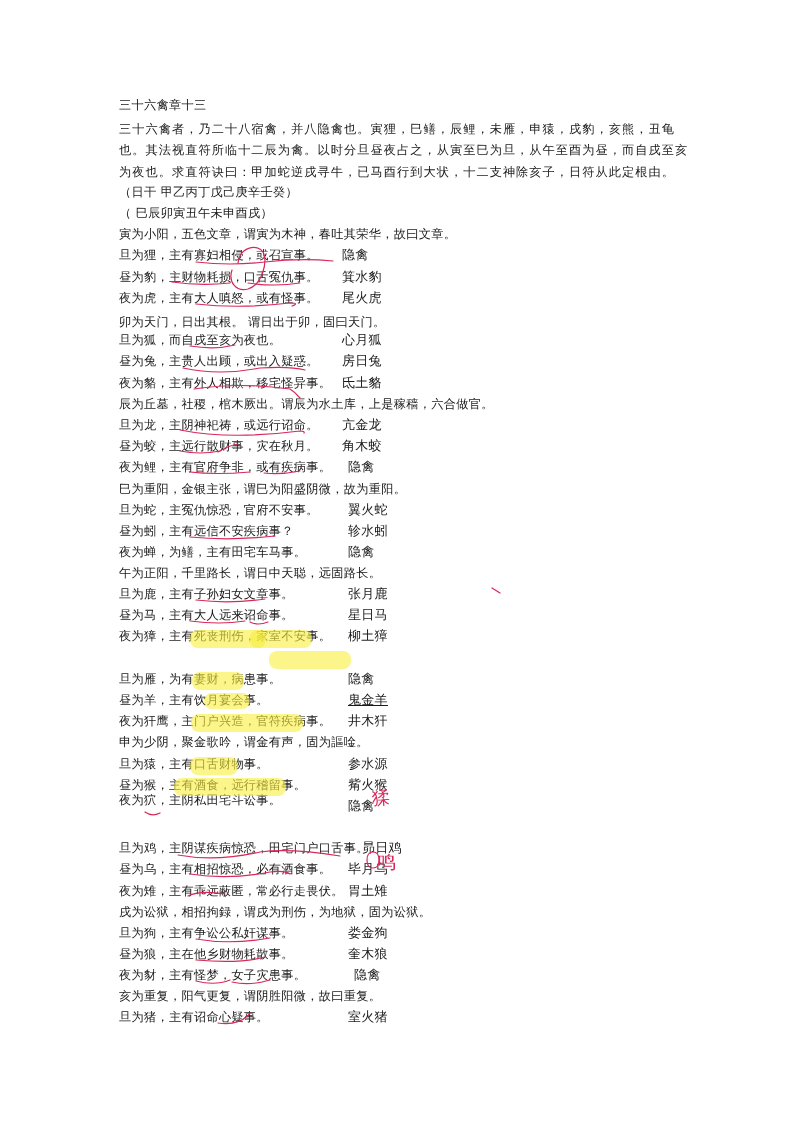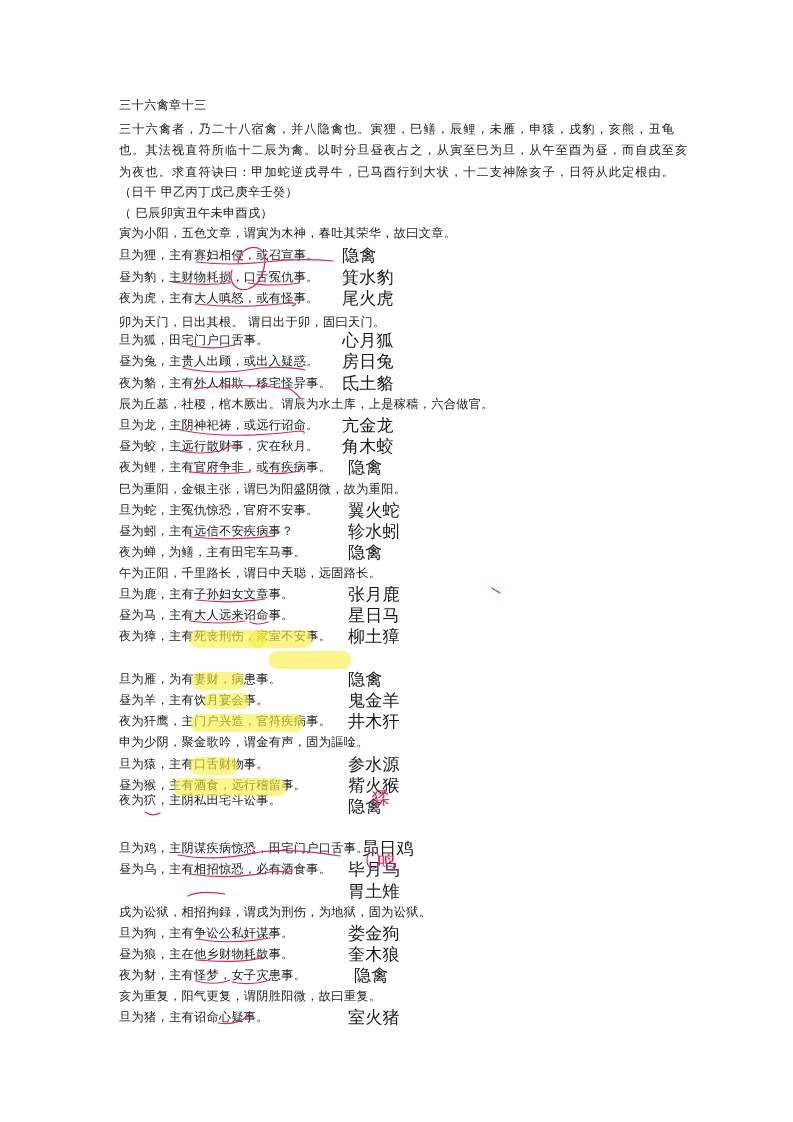--- a/index.html
+++ b/index.html
@@ -1,44 +1,44 @@
 <!DOCTYPE html>
 <html><head>
 <meta charset="utf-8">
 <style>
   html, body { margin: 0; padding: 0; background: #ffffff; }
   body { width: 793px; height: 1122px; position: relative; overflow: hidden;
          font-family: "DejaVu Serif", "Liberation Serif", serif; color: #1a1a1a; }
   .page { position: absolute; left: 0; top: 0; width: 793px; height: 1122px; }
   .line { position: absolute; left: 119px; font-size: 12.2px; line-height: 16px; white-space: nowrap; letter-spacing: 0.3px; }
   .para { width: 570px; white-space: normal; letter-spacing: 1.05px; }
-  .col2 { position: absolute; left: 342px; font-size: 17px; line-height: 16px; white-space: nowrap; letter-spacing: 0.3px; }
+  .col2 { position: absolute; left: 342px; font-size: 13px; line-height: 16px; white-space: nowrap; letter-spacing: 0.3px; }
   svg.ink { position: absolute; left: 0; top: 0; width: 793px; height: 1122px; pointer-events: none; }
   .ink path { fill: none; stroke: #d8285a; stroke-width: 1.2; stroke-linecap: round; }
 </style>
 </head>
 <body>
 
 <div class="page">
 
   <div class="line" style="top:97px;">三十六禽章十三</div>
   <div class="line para" style="top:119px; line-height:21.4px;">三十六禽者，乃二十八宿禽，并八隐禽也。寅狸，巳鳝，辰鲤，未雁，申猿，戌豹，亥熊，丑龟也。其法视直符所临十二辰为禽。以时分旦昼夜占之，从寅至巳为旦，从午至酉为昼，而自戌至亥为夜也。求直符诀曰：甲加蛇逆戌寻牛，已马酉行到大状，十二支神除亥子，日符从此定根由。</div>
   <div class="line" style="top:184px;">（日干  甲乙丙丁戊己庚辛壬癸）</div>
   <div class="line" style="top:205px;">（        巳辰卯寅丑午未申酉戌）</div>
 
-  <div class="line" style="top:226px;font-family:Liberation Mono, monospace;">寅为小阳，五色文章，谓寅为木神，春吐其荣华，故曰文章。</div>
+  <div class="line" style="top:226px;">寅为小阳，五色文章，谓寅为木神，春吐其荣华，故曰文章。</div>
   <div class="line" style="top:247px;">旦为狸，主有寡妇相侵，或召宣事。</div>
   <div class="col2" style="top:247px;">隐禽</div>
   <div class="line" style="top:269px;">昼为豹，主财物耗损，口舌冤仇事。</div>
   <div class="col2" style="top:269px;">箕水豹</div>
   <div class="line" style="top:290px;">夜为虎，主有大人嗔怒，或有怪事。</div>
   <div class="col2" style="top:290px;">尾火虎</div>
 
   <div class="line" style="top:314px;text-align:right;">卯为天门，日出其根。  谓日出于卯，固曰天门。</div>
-  <div class="line" style="top:332px;">旦为狐，田宅门户口舌事。</div>
+  <div class="line" style="top:332px;">旦为狐，而自戌至亥为夜也。</div>
   <div class="col2" style="top:332px;">心月狐</div>
   <div class="line" style="top:353px;">昼为兔，主贵人出顾，或出入疑惑。</div>
   <div class="col2" style="top:353px;">房日兔</div>
   <div class="line" style="top:375px;">夜为貉，主有外人相欺，移宅怪异事。</div>
   <div class="col2" style="top:375px;">氐土貉</div>
 
   <div class="line" style="top:396px;">辰为丘墓，社稷，棺木厥出。谓辰为水土库，上是稼穑，六合做官。</div>
   <div class="line" style="top:417px;">旦为龙，主阴神祀祷，或远行诏命。</div>
   <div class="col2" style="top:417px;">亢金龙</div>
   <div class="line" style="top:438px;">昼为蛟，主远行散财事，灾在秋月。</div>
@@ -58,36 +58,37 @@
   <div class="line" style="top:586px;">旦为鹿，主有子孙妇女文章事。</div>
   <div class="col2" style="top:586px; left:348px;">张月鹿</div>
   <div class="line" style="top:607px;">昼为马，主有大人远来诏命事。</div>
   <div class="col2" style="top:607px; left:348px;">星日马</div>
   <div class="line" style="top:628px;">夜为獐，主有死丧刑伤，家室不安事。</div>
   <div class="col2" style="top:628px; left:348px;">柳土獐</div>
 
   <div class="line" style="top:671px;">旦为雁，为有妻财，病患事。</div>
   <div class="col2" style="top:671px; left:348px;">隐禽</div>
   <div class="line" style="top:692px;">昼为羊，主有饮月宴会事。</div>
-  <div class="col2" style="top:692px; left:348px;">鬼金羊</div>
+  <div class="col2" style="top:692px; left:348px;text-decoration:underline;">鬼金羊</div>
   <div class="line" style="top:713px;">夜为犴鹰，主门户兴造，官符疾病事。</div>
   <div class="col2" style="top:713px; left:348px;">井木犴</div>
 
   <div class="line" style="top:734px;">申为少阴，聚金歌吟，谓金有声，固为謳唫。</div>
   <div class="line" style="top:756px;">旦为猿，主有口舌财物事。</div>
   <div class="col2" style="top:756px; left:348px;">参水源</div>
   <div class="line" style="top:777px;">昼为猴，主有酒食，远行稽留事。</div>
   <div class="col2" style="top:777px; left:348px;">觜火猴</div>
   <div class="line" style="top:792px;">夜为狖，主阴私田宅斗讼事。</div>
   <div class="col2" style="top:798px; left:348px;">隐禽</div>
 
   <div class="line" style="top:840px;">旦为鸡，主阴谋疾病惊恐，田宅门户口舌事。</div>
   <div class="col2" style="top:840px; left:362px;">昴日鸡</div>
   <div class="line" style="top:861px;">昼为乌，主有相招惊恐，必有酒食事。</div>
   <div class="col2" style="top:861px; left:348px;">毕月乌</div>
+  <div class="line" style="top:883px;">夜为雉，主有乖远蔽匿，常必行走畏伏。</div>
   <div class="col2" style="top:883px; left:348px;">胃土雉</div>
 
   <div class="line" style="top:904px;">戌为讼狱，相招拘録，谓戌为刑伤，为地狱，固为讼狱。</div>
   <div class="line" style="top:925px;">旦为狗，主有争讼公私奸谋事。</div>
   <div class="col2" style="top:925px; left:348px;">娄金狗</div>
   <div class="line" style="top:946px;">昼为狼，主在他乡财物耗散事。</div>
   <div class="col2" style="top:946px; left:348px;">奎木狼</div>
   <div class="line" style="top:967px;text-align:right;">夜为豺，主有怪梦，女子灾患事。</div>
   <div class="col2" style="top:967px; left:354px;">隐禽</div>
 

